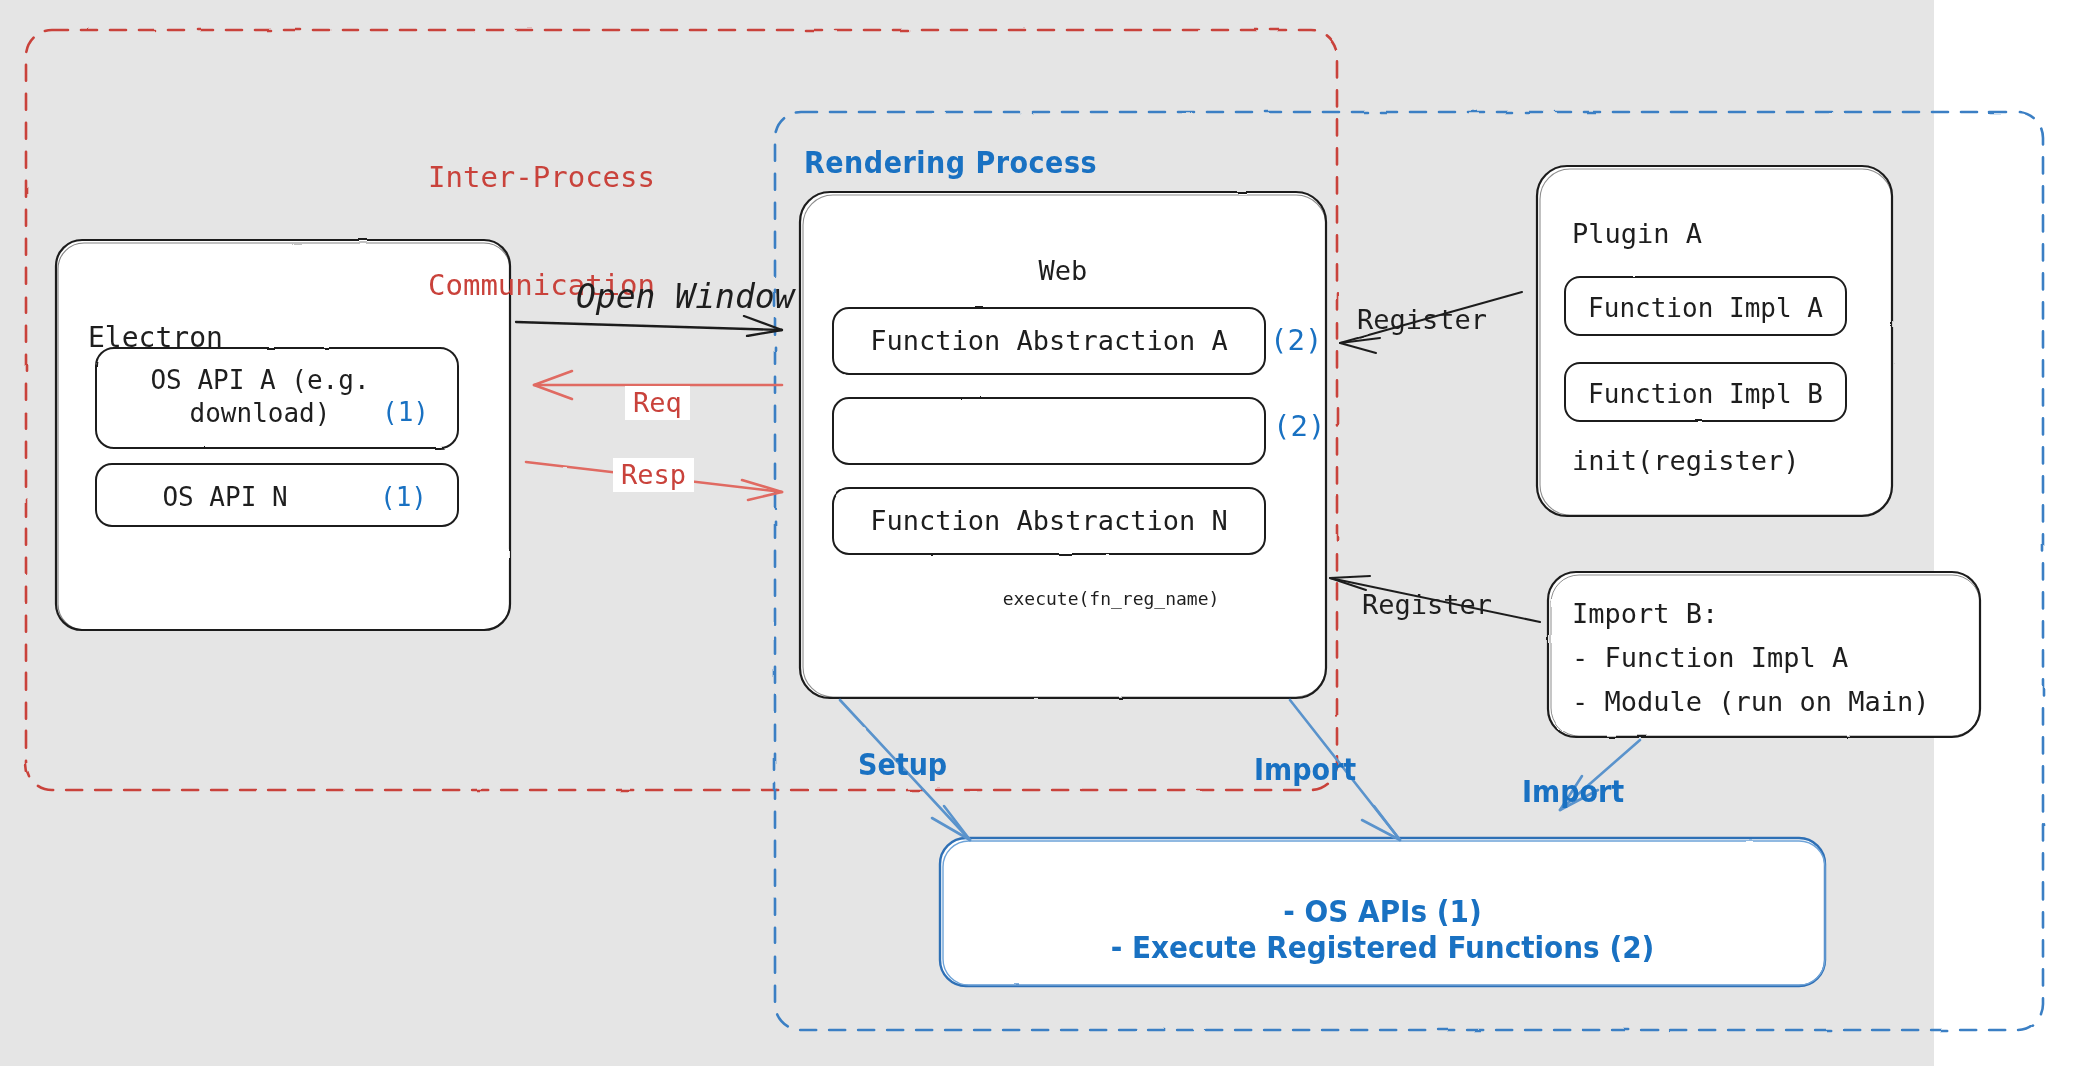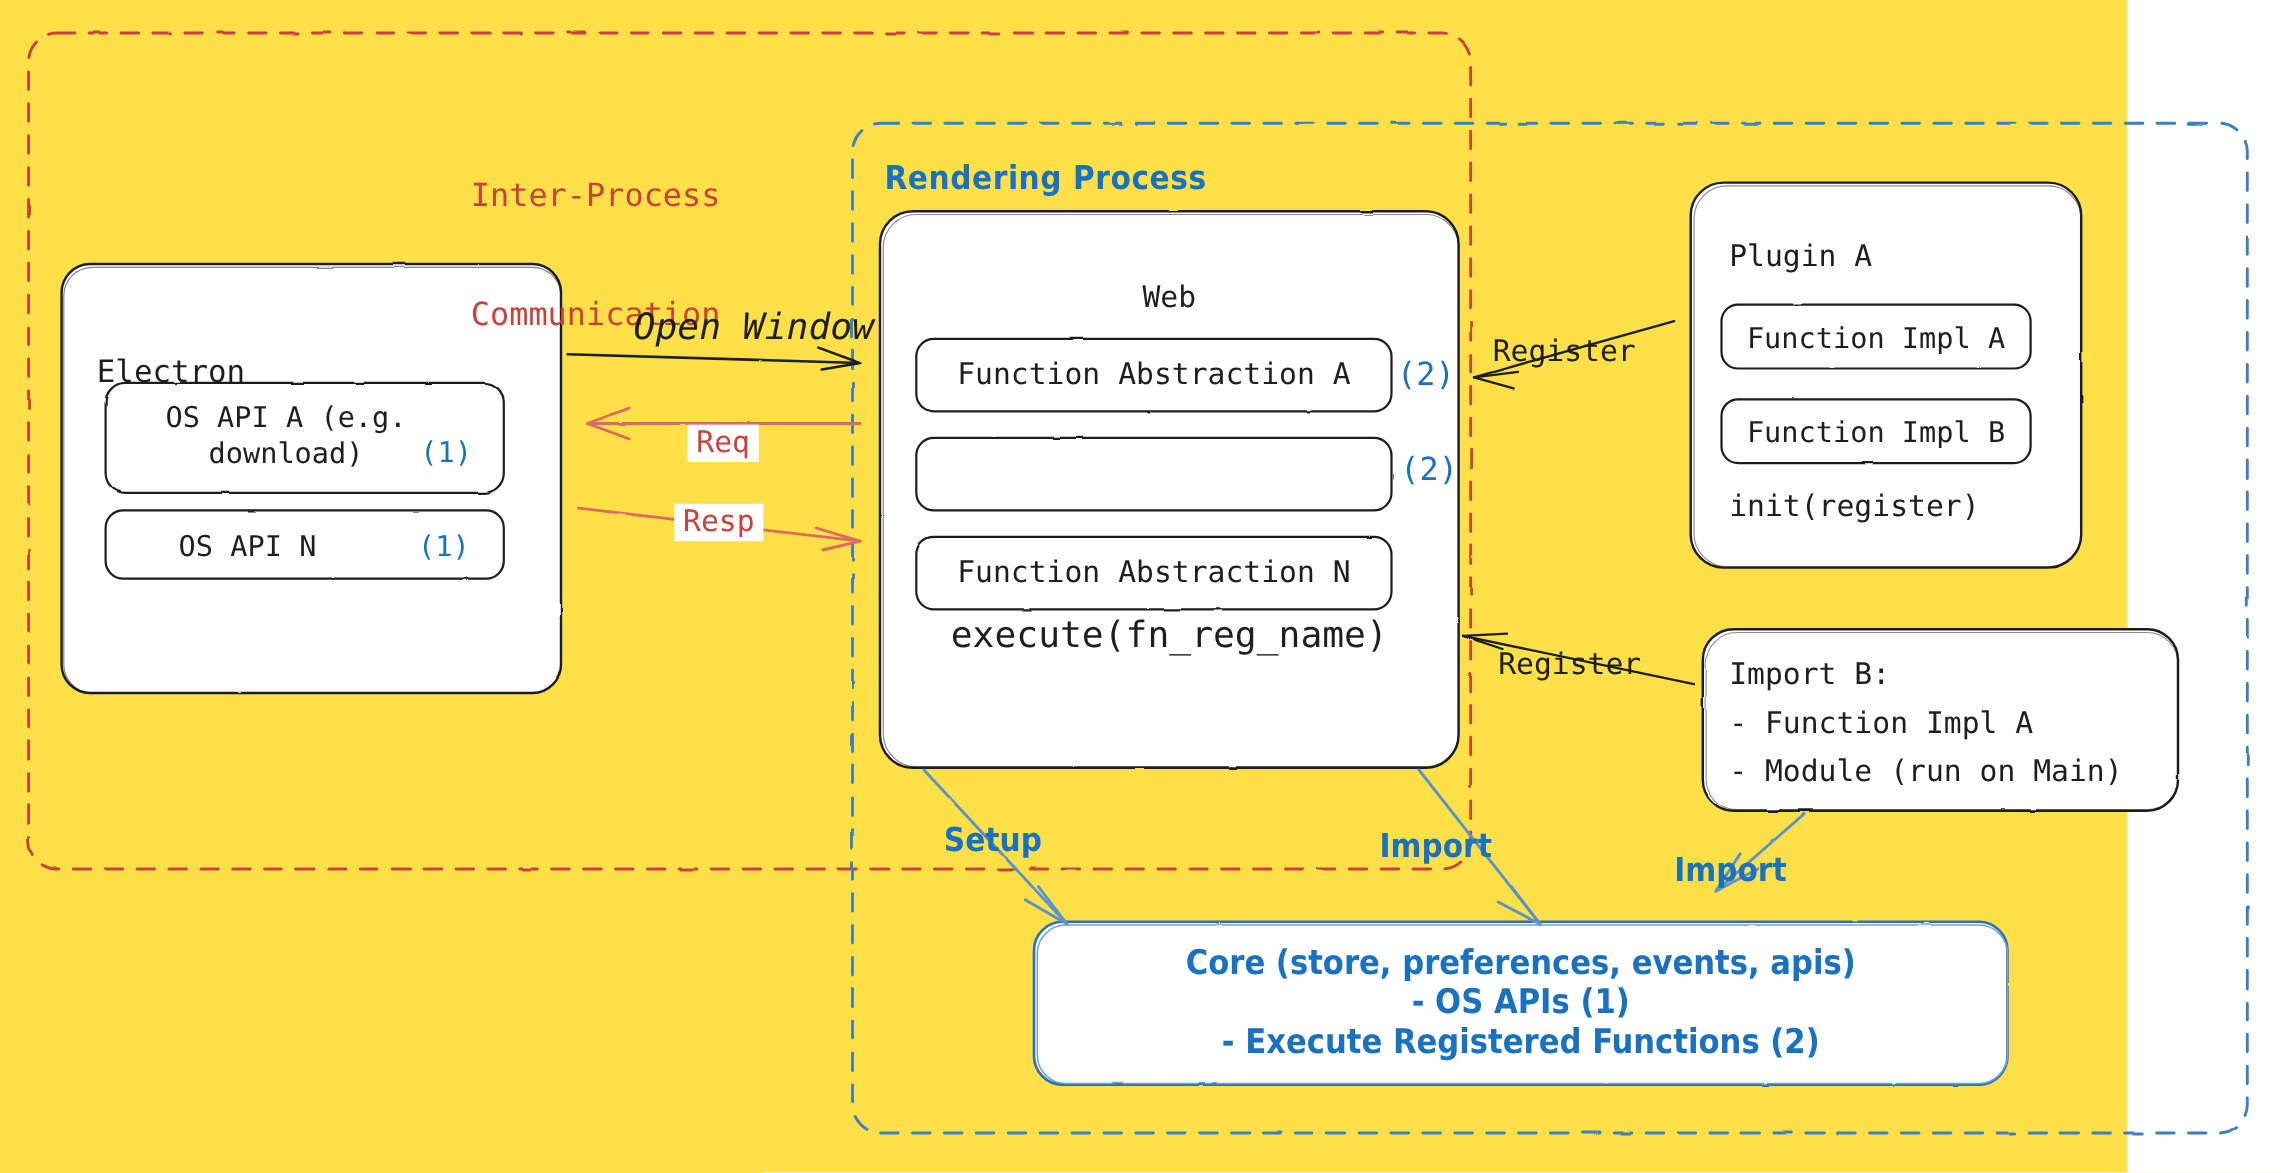--- a/index.html
+++ b/index.html
@@ -10,21 +10,21 @@
   body {
     font-family: "DejaVu Sans Mono", monospace;
     width: 2074px;
     height: 1066px;
     overflow: hidden;
   }
   #stage {
     position: relative;
     width: 1934px;
     height: 1066px;
-    background: #fde047;
+    background: #e5e5e5;
   }
   svg.layer {
     position: absolute;
     left: 0;
     top: 0;
     width: 2074px;
     height: 1066px;
     overflow: visible;
   }
   .txt {
@@ -174,35 +174,34 @@
 
   <div class="txt black mono ctr" style="left:800px; top:254px; width:526px; font-size:27px;">Web</div>
 
   <div class="txt black mono ctr" style="left:833px; top:324px; width:432px; font-size:27px;">Function Abstraction A</div>
   <div class="txt blue mono" style="left:1270px; top:322px; font-size:29px;">(2)</div>
 
   <div class="txt blue mono" style="left:1273px; top:408px; font-size:29px;">(2)</div>
 
   <div class="txt black mono ctr" style="left:833px; top:504px; width:432px; font-size:27px;">Function Abstraction N</div>
 
-  <div class="txt black mono ctr" style="left:800px; top:556px; width:526px; font-size:33px;">execute(fn_reg_name)</div>
+  <div class="txt black mono ctr" style="left:800px; top:588px; width:526px; font-size:18px;padding-left:48px;">execute(fn_reg_name)</div>
 
   <div class="txt black mono" style="left:1357px; top:303px; font-size:27px;">Register</div>
   <div class="txt black mono" style="left:1362px; top:588px; font-size:27px;">Register</div>
 
   <div class="txt black mono" style="left:1572px; top:217px; font-size:27px;">Plugin A</div>
   <div class="txt black mono ctr" style="left:1565px; top:292px; width:281px; font-size:26px;">Function Impl A</div>
   <div class="txt black mono ctr" style="left:1565px; top:378px; width:281px; font-size:26px;">Function Impl B</div>
   <div class="txt black mono" style="left:1572px; top:444px; font-size:27px;">init(register)</div>
 
   <div class="txt black mono" style="left:1572px; top:597px; font-size:27px;">Import B:</div>
   <div class="txt black mono" style="left:1572px; top:641px; font-size:27px;">- Function Impl A</div>
   <div class="txt black mono" style="left:1572px; top:685px; font-size:27px;">- Module (run on Main)</div>
 
   <div class="txt blue cond" style="left:858px; top:746px; font-size:30px;">Setup</div>
   <div class="txt blue cond" style="left:1254px; top:751px; font-size:30px;">Import</div>
   <div class="txt blue cond" style="left:1522px; top:773px; font-size:30px;">Import</div>
 
-  <div class="txt blue cond ctr" style="left:940px; top:856px; width:885px; font-size:31px;">Core (store, preferences, events, apis)</div>
   <div class="txt blue cond ctr" style="left:940px; top:892px; width:885px; font-size:31px;">- OS APIs (1)</div>
   <div class="txt blue cond ctr" style="left:940px; top:928px; width:885px; font-size:31px;">- Execute Registered Functions (2)</div>
 
 </div>
 
 </body></html>

